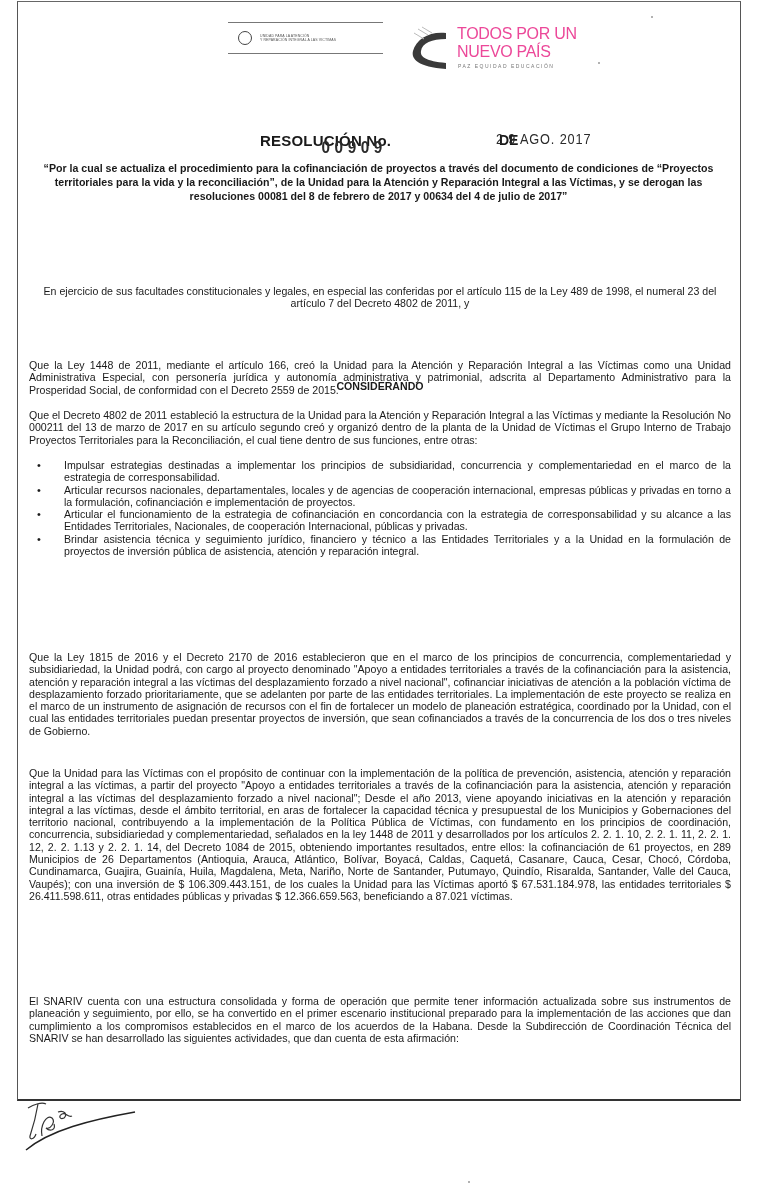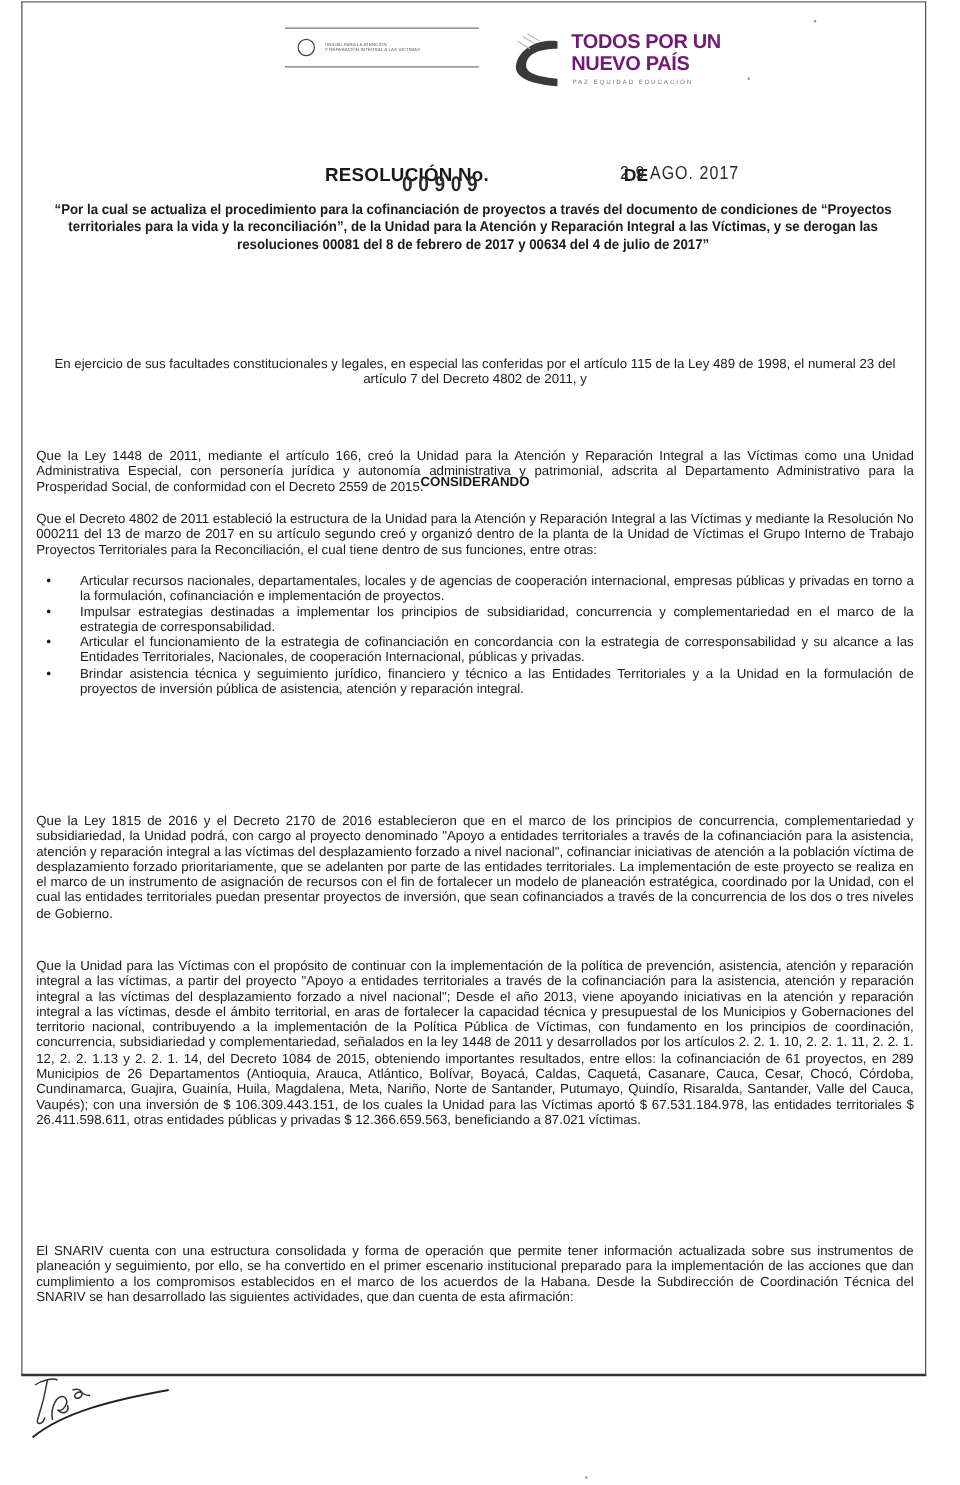--- a/index.html
+++ b/index.html
@@ -4,21 +4,21 @@
 <style>
   html, body { margin: 0; padding: 0; background: #ffffff; }
   body { width: 768px; height: 1188px; position: relative; overflow: hidden; font-family: "Liberation Sans", sans-serif; color: #1a1a1a; }
   .frame { position: absolute; left: 17px; top: 1px; width: 722px; height: 1097px; border-left: 1.5px solid #555; border-right: 1.5px solid #555; border-top: 1.5px solid #666; border-bottom: 2px solid #333; }
   .header { position: absolute; left: 0; top: 0; width: 768px; height: 90px; }
   .unidad-logo { position: absolute; left: 228px; top: 22px; width: 155px; height: 30px; border-top: 1px solid #777; border-bottom: 1px solid #777; display: flex; align-items: center; }
   .unidad-seal { width: 12px; height: 12px; border: 1.5px solid #444; border-radius: 50%; margin-left: 10px; margin-right: 8px; }
   .unidad-text { font-size: 3.5px; line-height: 4px; color: #555; letter-spacing: 0.1px; }
   .tpn-logo { position: absolute; left: 403px; top: 5px; width: 200px; height: 70px; }
   .tpn-mark { position: absolute; left: 5px; top: 20px; width: 40px; height: 46px; }
-  .tpn-line1, .tpn-line2 { position: absolute; left: 54px; font-weight: bold; font-size: 16px; color: #701a75; letter-spacing: -0.3px; }
+  .tpn-line1, .tpn-line2 { position: absolute; left: 54px; font-weight: normal; font-size: 16px; color: #ec4899; letter-spacing: -0.3px; }
   .tpn-line1 { top: 20px; }
   .tpn-line2 { top: 38px; text-align: right; }
   .tpn-sub { position: absolute; left: 55px; top: 58px; font-size: 5px; color: #777; letter-spacing: 1.5px; }
   .title-row { position: absolute; left: 2px; top: 128px; width: 724px; height: 30px; }
   .res-label { position: absolute; left: 258px; top: 4px; font-weight: bold; font-size: 15px; letter-spacing: 0.2px; }
   .res-number { position: absolute; left: 316px; top: 10px; font-size: 17px; font-weight: bold; letter-spacing: 5px; color: #2a2a2a; font-family: "Liberation Sans Narrow", "Liberation Sans", sans-serif; transform: scaleX(0.9); }
   .res-de { position: absolute; left: 453px; top: 4px; font-weight: bold; font-size: 14px; padding-left: 44px; }
   .res-date { position: absolute; left: 494px; top: 2px; font-size: 15px; color: #2a2a2a; letter-spacing: 1px; transform: scaleX(0.85); transform-origin: left; }
   .block { position: absolute; left: 29px; width: 702px; font-size: 10.6px; line-height: 12.3px; }
   .center { text-align: center; }
@@ -71,22 +71,22 @@
 <div class="block center" style="top:285px; left:40px; width:680px;">En ejercicio de sus facultades constitucionales y legales, en especial las conferidas por el artículo 115 de la Ley 489 de 1998, el numeral 23 del artículo 7 del Decreto 4802 de 2011, y</div>
 
 <div class="block center bold" style="top:344px;margin-top:36px;">CONSIDERANDO</div>
 
 <div class="block justify" style="top:359px;">Que la Ley 1448 de 2011, mediante el artículo 166, creó la Unidad para la Atención y Reparación Integral a las Víctimas como una Unidad Administrativa Especial, con personería jurídica y autonomía administrativa y patrimonial, adscrita al Departamento Administrativo para la Prosperidad Social, de conformidad con el Decreto 2559 de 2015.</div>
 
 <div class="block justify" style="top:409px;">Que el Decreto 4802 de 2011 estableció la estructura de la Unidad para la Atención y Reparación Integral a las Víctimas y mediante la Resolución No 000211 del 13 de marzo de 2017 en su artículo segundo creó y organizó dentro de la planta de la Unidad de Víctimas el Grupo Interno de Trabajo Proyectos Territoriales para la Reconciliación, el cual tiene dentro de sus funciones, entre otras:</div>
 
 <div class="block justify" style="top:459px;">
   <ul class="bullets">
+    <li>Impulsar estrategias destinadas a implementar los principios de subsidiaridad, concurrencia y complementariedad en el marco de la estrategia de corresponsabilidad.</li>
     <li>Articular recursos nacionales, departamentales, locales y de agencias de cooperación internacional, empresas públicas y privadas en torno a la formulación, cofinanciación e implementación de proyectos.</li>
-    <li>Impulsar estrategias destinadas a implementar los principios de subsidiaridad, concurrencia y complementariedad en el marco de la estrategia de corresponsabilidad.</li>
     <li>Articular el funcionamiento de la estrategia de cofinanciación en concordancia con la estrategia de corresponsabilidad y su alcance a las Entidades Territoriales, Nacionales, de cooperación Internacional, públicas y privadas.</li>
     <li>Brindar asistencia técnica y seguimiento jurídico, financiero y técnico a las Entidades Territoriales y a la Unidad en la formulación de proyectos de inversión pública de asistencia, atención y reparación integral.</li>
   </ul>
 </div>
 
 <div class="block justify" style="top:651px;">Que la Ley 1815 de 2016 y el Decreto 2170 de 2016 establecieron que en el marco de los principios de concurrencia, complementariedad y subsidiariedad, la Unidad podrá, con cargo al proyecto denominado "Apoyo a entidades territoriales a través de la cofinanciación para la asistencia, atención y reparación integral a las víctimas del desplazamiento forzado a nivel nacional", cofinanciar iniciativas de atención a la población víctima de desplazamiento forzado prioritariamente, que se adelanten por parte de las entidades territoriales. La implementación de este proyecto se realiza en el marco de un instrumento de asignación de recursos con el fin de fortalecer un modelo de planeación estratégica, coordinado por la Unidad, con el cual las entidades territoriales puedan presentar proyectos de inversión, que sean cofinanciados a través de la concurrencia de los dos o tres niveles de Gobierno.</div>
 
 <div class="block justify" style="top:767px;">Que la Unidad para las Víctimas con el propósito de continuar con  la implementación de la política de prevención, asistencia, atención y reparación integral a las víctimas, a partir del proyecto "Apoyo a entidades territoriales a través de la cofinanciación para la asistencia, atención y reparación integral a las víctimas del desplazamiento forzado a nivel nacional"; Desde el año 2013, viene apoyando iniciativas en la atención y reparación integral a las víctimas, desde el ámbito territorial, en aras de fortalecer la capacidad técnica y presupuestal de los Municipios y Gobernaciones del territorio nacional,  contribuyendo a la implementación de la Política Pública de Víctimas, con fundamento en los principios de coordinación, concurrencia, subsidiariedad y complementariedad, señalados en la ley 1448 de 2011 y desarrollados por los artículos 2. 2. 1. 10, 2. 2. 1. 11,  2. 2. 1. 12, 2. 2. 1.13  y  2. 2. 1. 14, del Decreto 1084 de 2015, obteniendo importantes resultados, entre ellos: la cofinanciación de 61 proyectos, en 289 Municipios de 26 Departamentos (Antioquia, Arauca, Atlántico, Bolívar, Boyacá, Caldas, Caquetá, Casanare, Cauca, Cesar, Chocó, Córdoba, Cundinamarca, Guajira, Guainía, Huila, Magdalena, Meta, Nariño, Norte de Santander, Putumayo, Quindío, Risaralda, Santander, Valle del Cauca, Vaupés); con una inversión de $ 106.309.443.151, de los cuales la Unidad para las Víctimas aportó $ 67.531.184.978, las entidades territoriales $ 26.411.598.611, otras entidades públicas y privadas  $ 12.366.659.563, beneficiando a 87.021 víctimas.</div>
 
 <div class="block justify" style="top:995px;">El SNARIV cuenta con una estructura consolidada y forma de operación que permite tener información actualizada sobre sus instrumentos de planeación y seguimiento, por ello, se ha convertido en el primer escenario institucional preparado para la implementación de las acciones que dan cumplimiento a los compromisos establecidos en el marco de los acuerdos de la Habana. Desde la Subdirección de Coordinación Técnica del SNARIV se han desarrollado las siguientes actividades, que dan cuenta de esta afirmación:</div>

